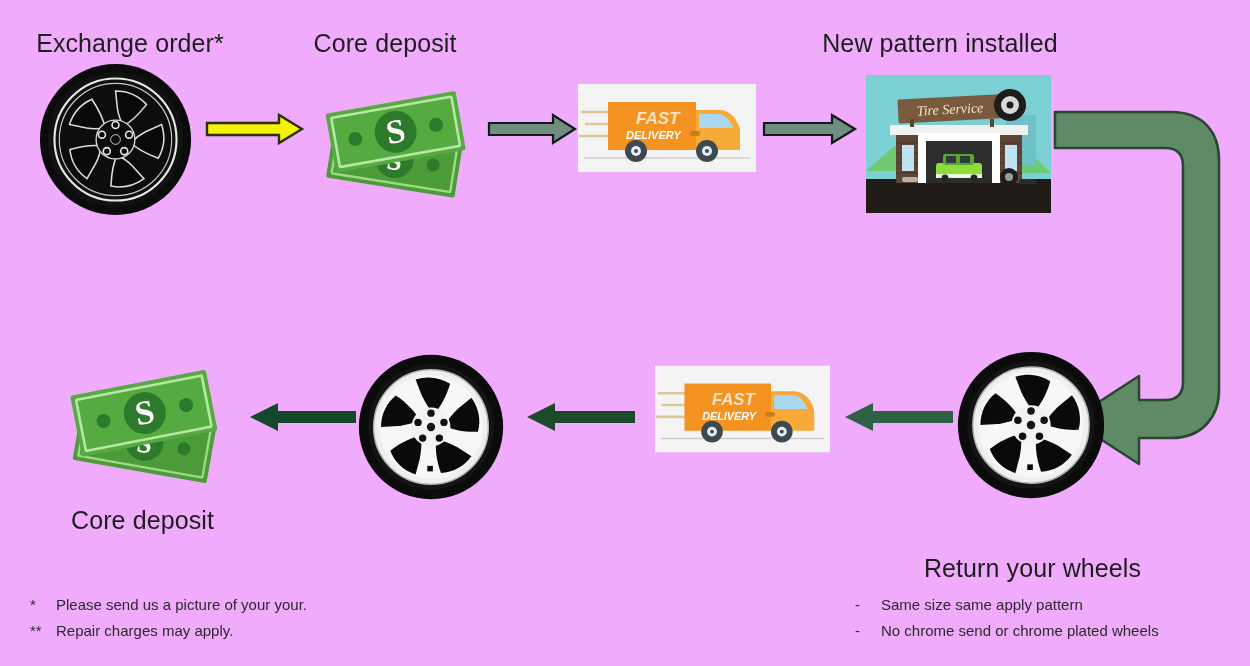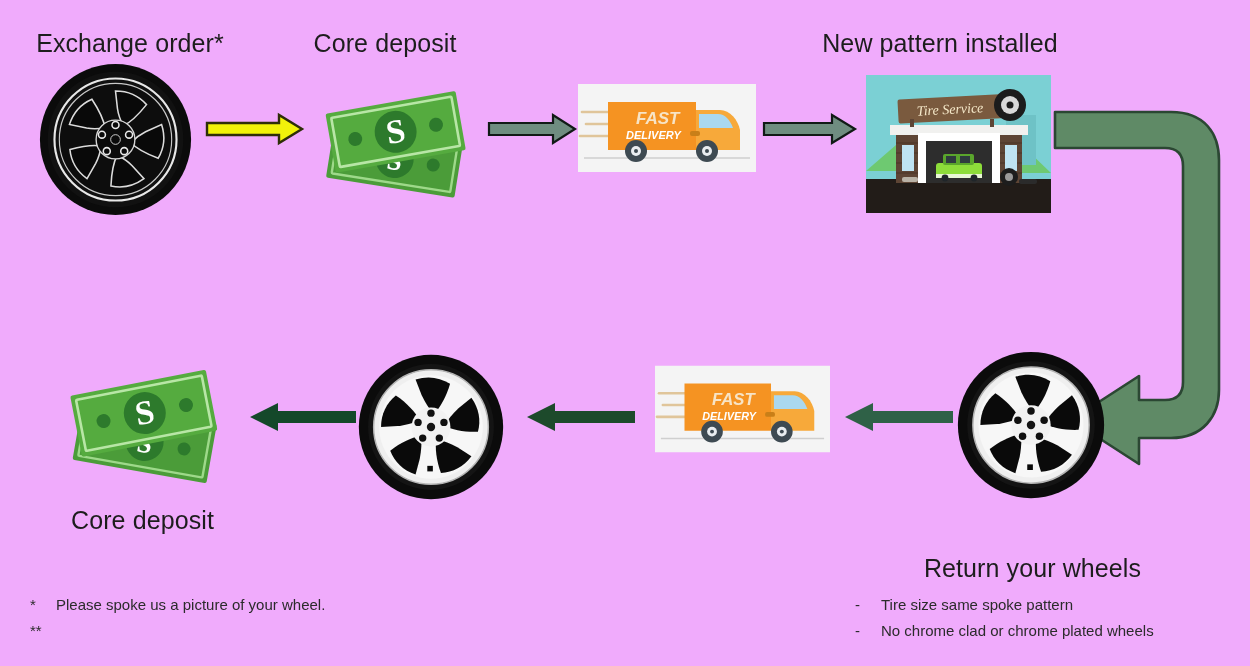--- a/index.html
+++ b/index.html
@@ -424,31 +424,32 @@
   <div class="abs step-label wrap" style="left:35px; top:505px; width:215px;">
     <div>Core deposit</div>
   </div>
 
 
   <div class="abs step-label" style="left:890px; top:505px; width:285px;margin-top:48px;">Return your wheels</div>
 
   <div class="abs" style="left:30px; top:592px;">
     <div class="note-row">
       <span class="note-mark">*</span>
-      <span>Please spoke us a picture of your wheel.</span>
+      <span>Please send us a picture of your your.</span>
     </div>
     <div class="note-row">
       <span class="note-mark">**</span>
+      <span>Repair charges may apply.</span>
     </div>
   </div>
 
   <div class="abs" style="left:855px; top:592px;">
     <div class="note-row">
       <span class="note-mark">-</span>
-      <span>Tire size same spoke pattern</span>
+      <span>Same size same apply pattern</span>
     </div>
     <div class="note-row">
       <span class="note-mark">-</span>
-      <span>No chrome clad or chrome plated wheels</span>
+      <span>No chrome send or chrome plated wheels</span>
     </div>
   </div>
 
 </div>
 
 </body></html>

